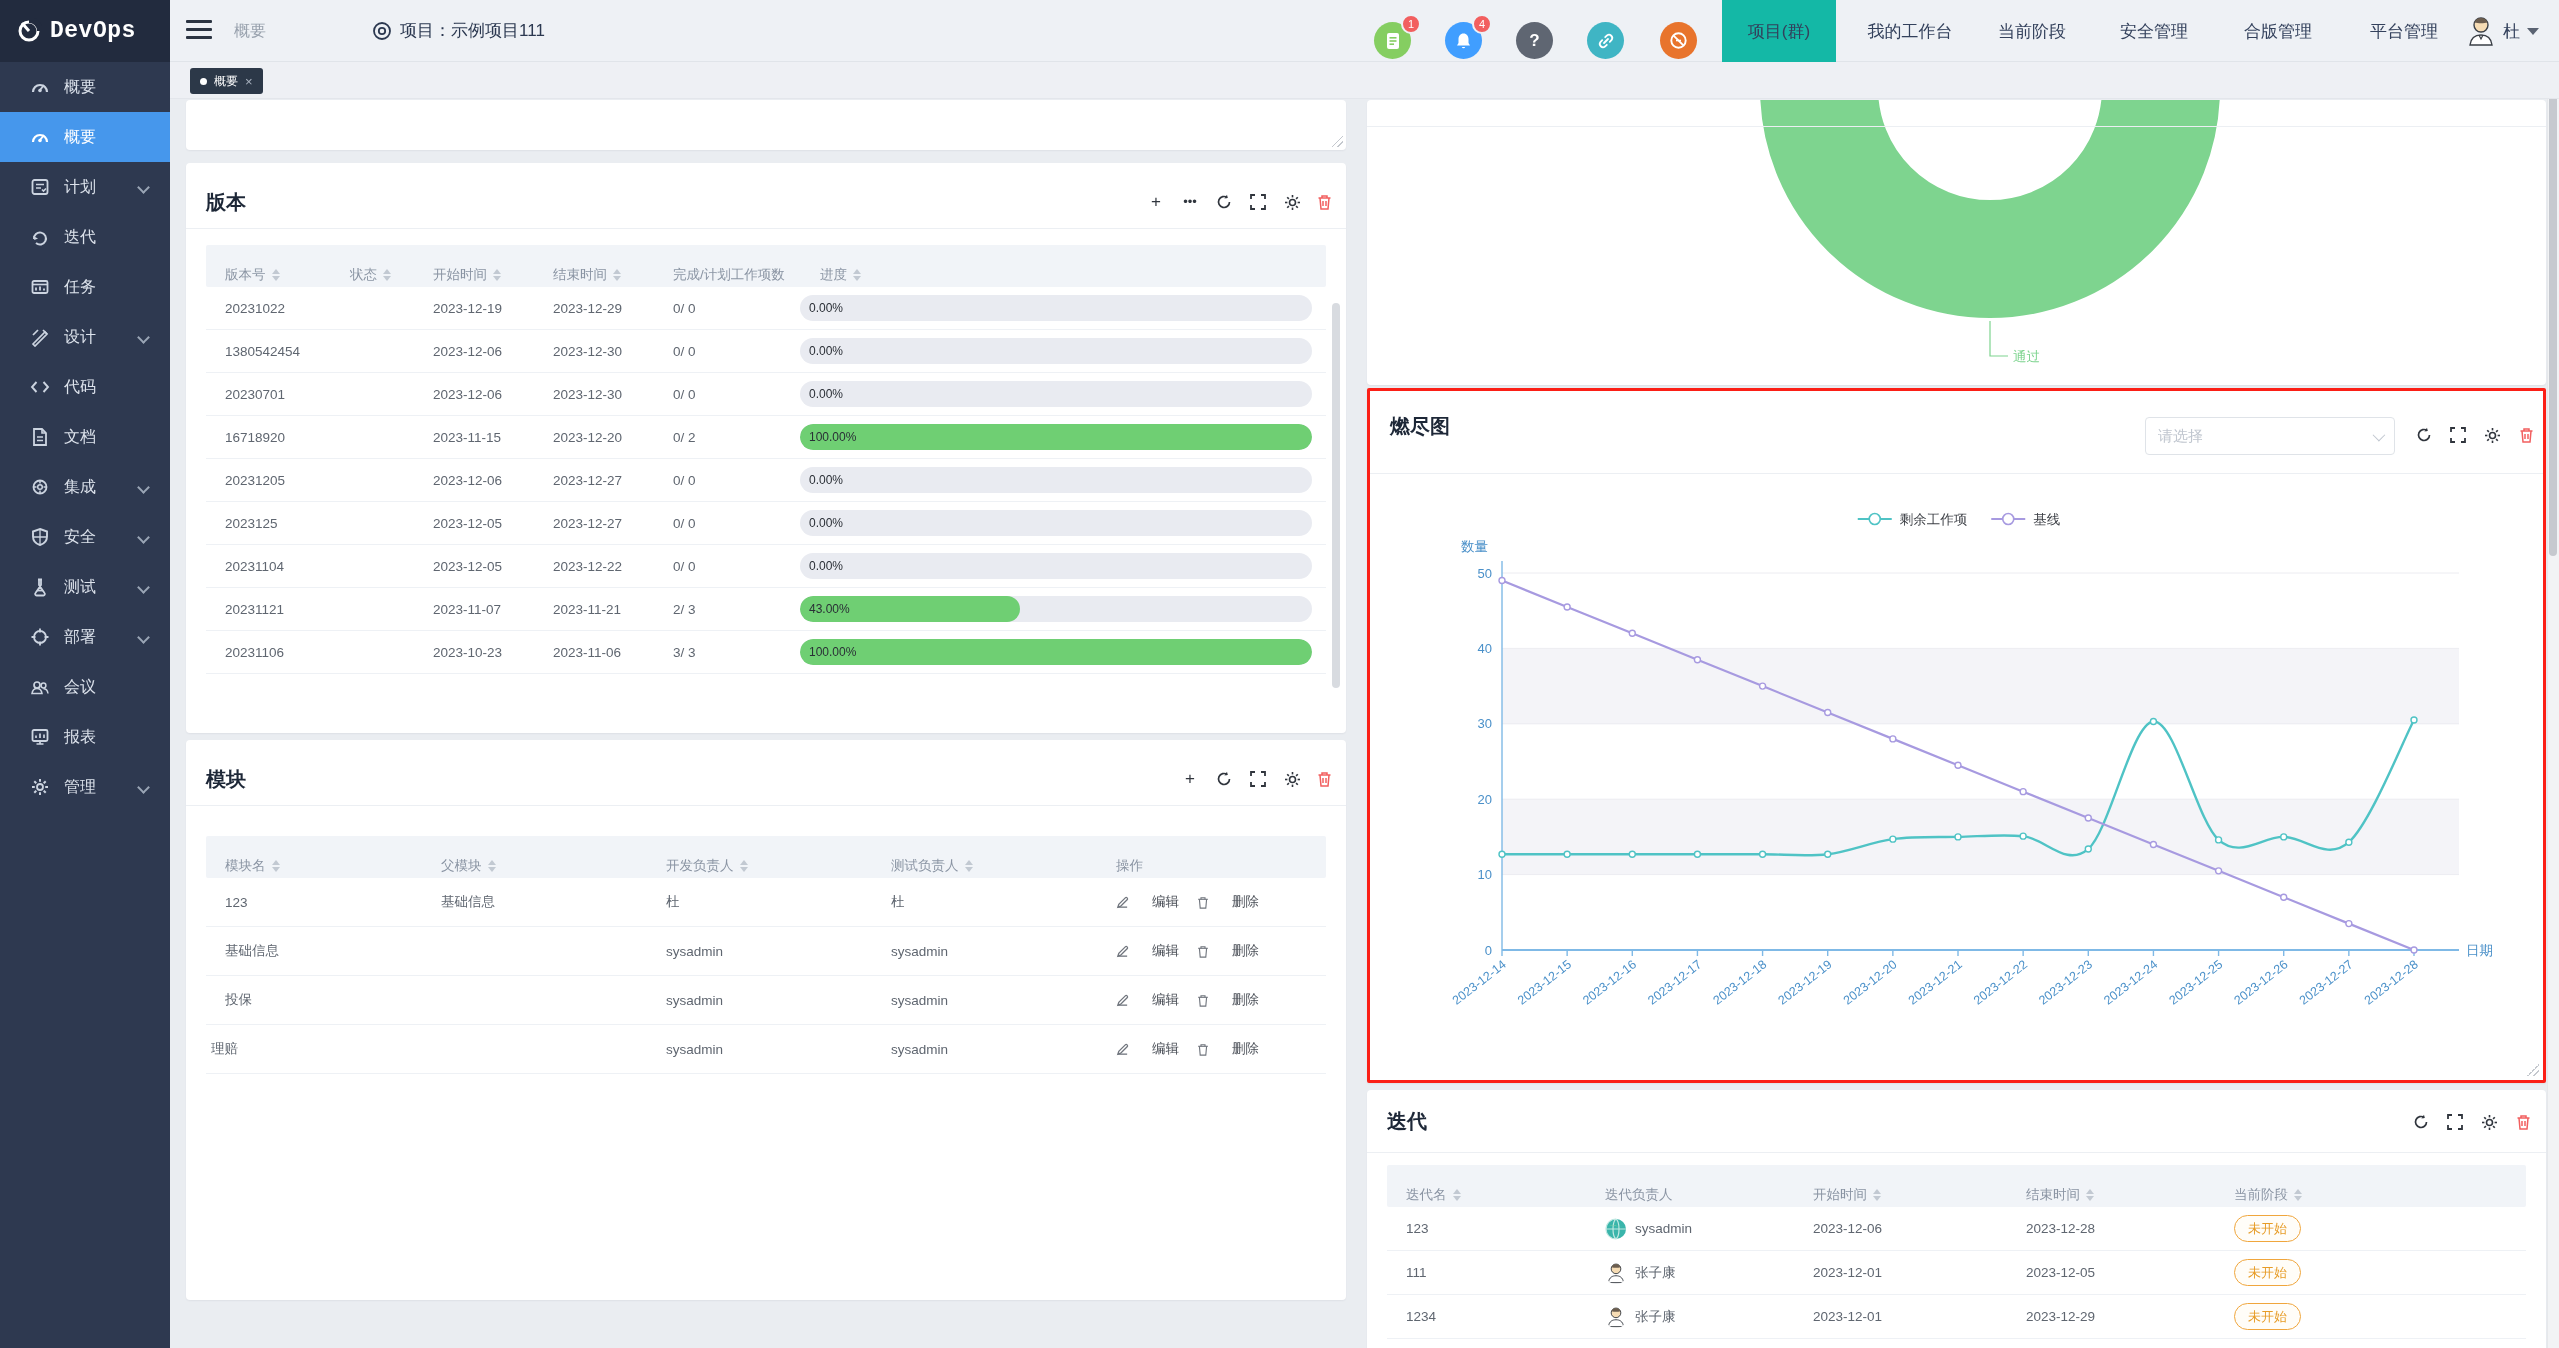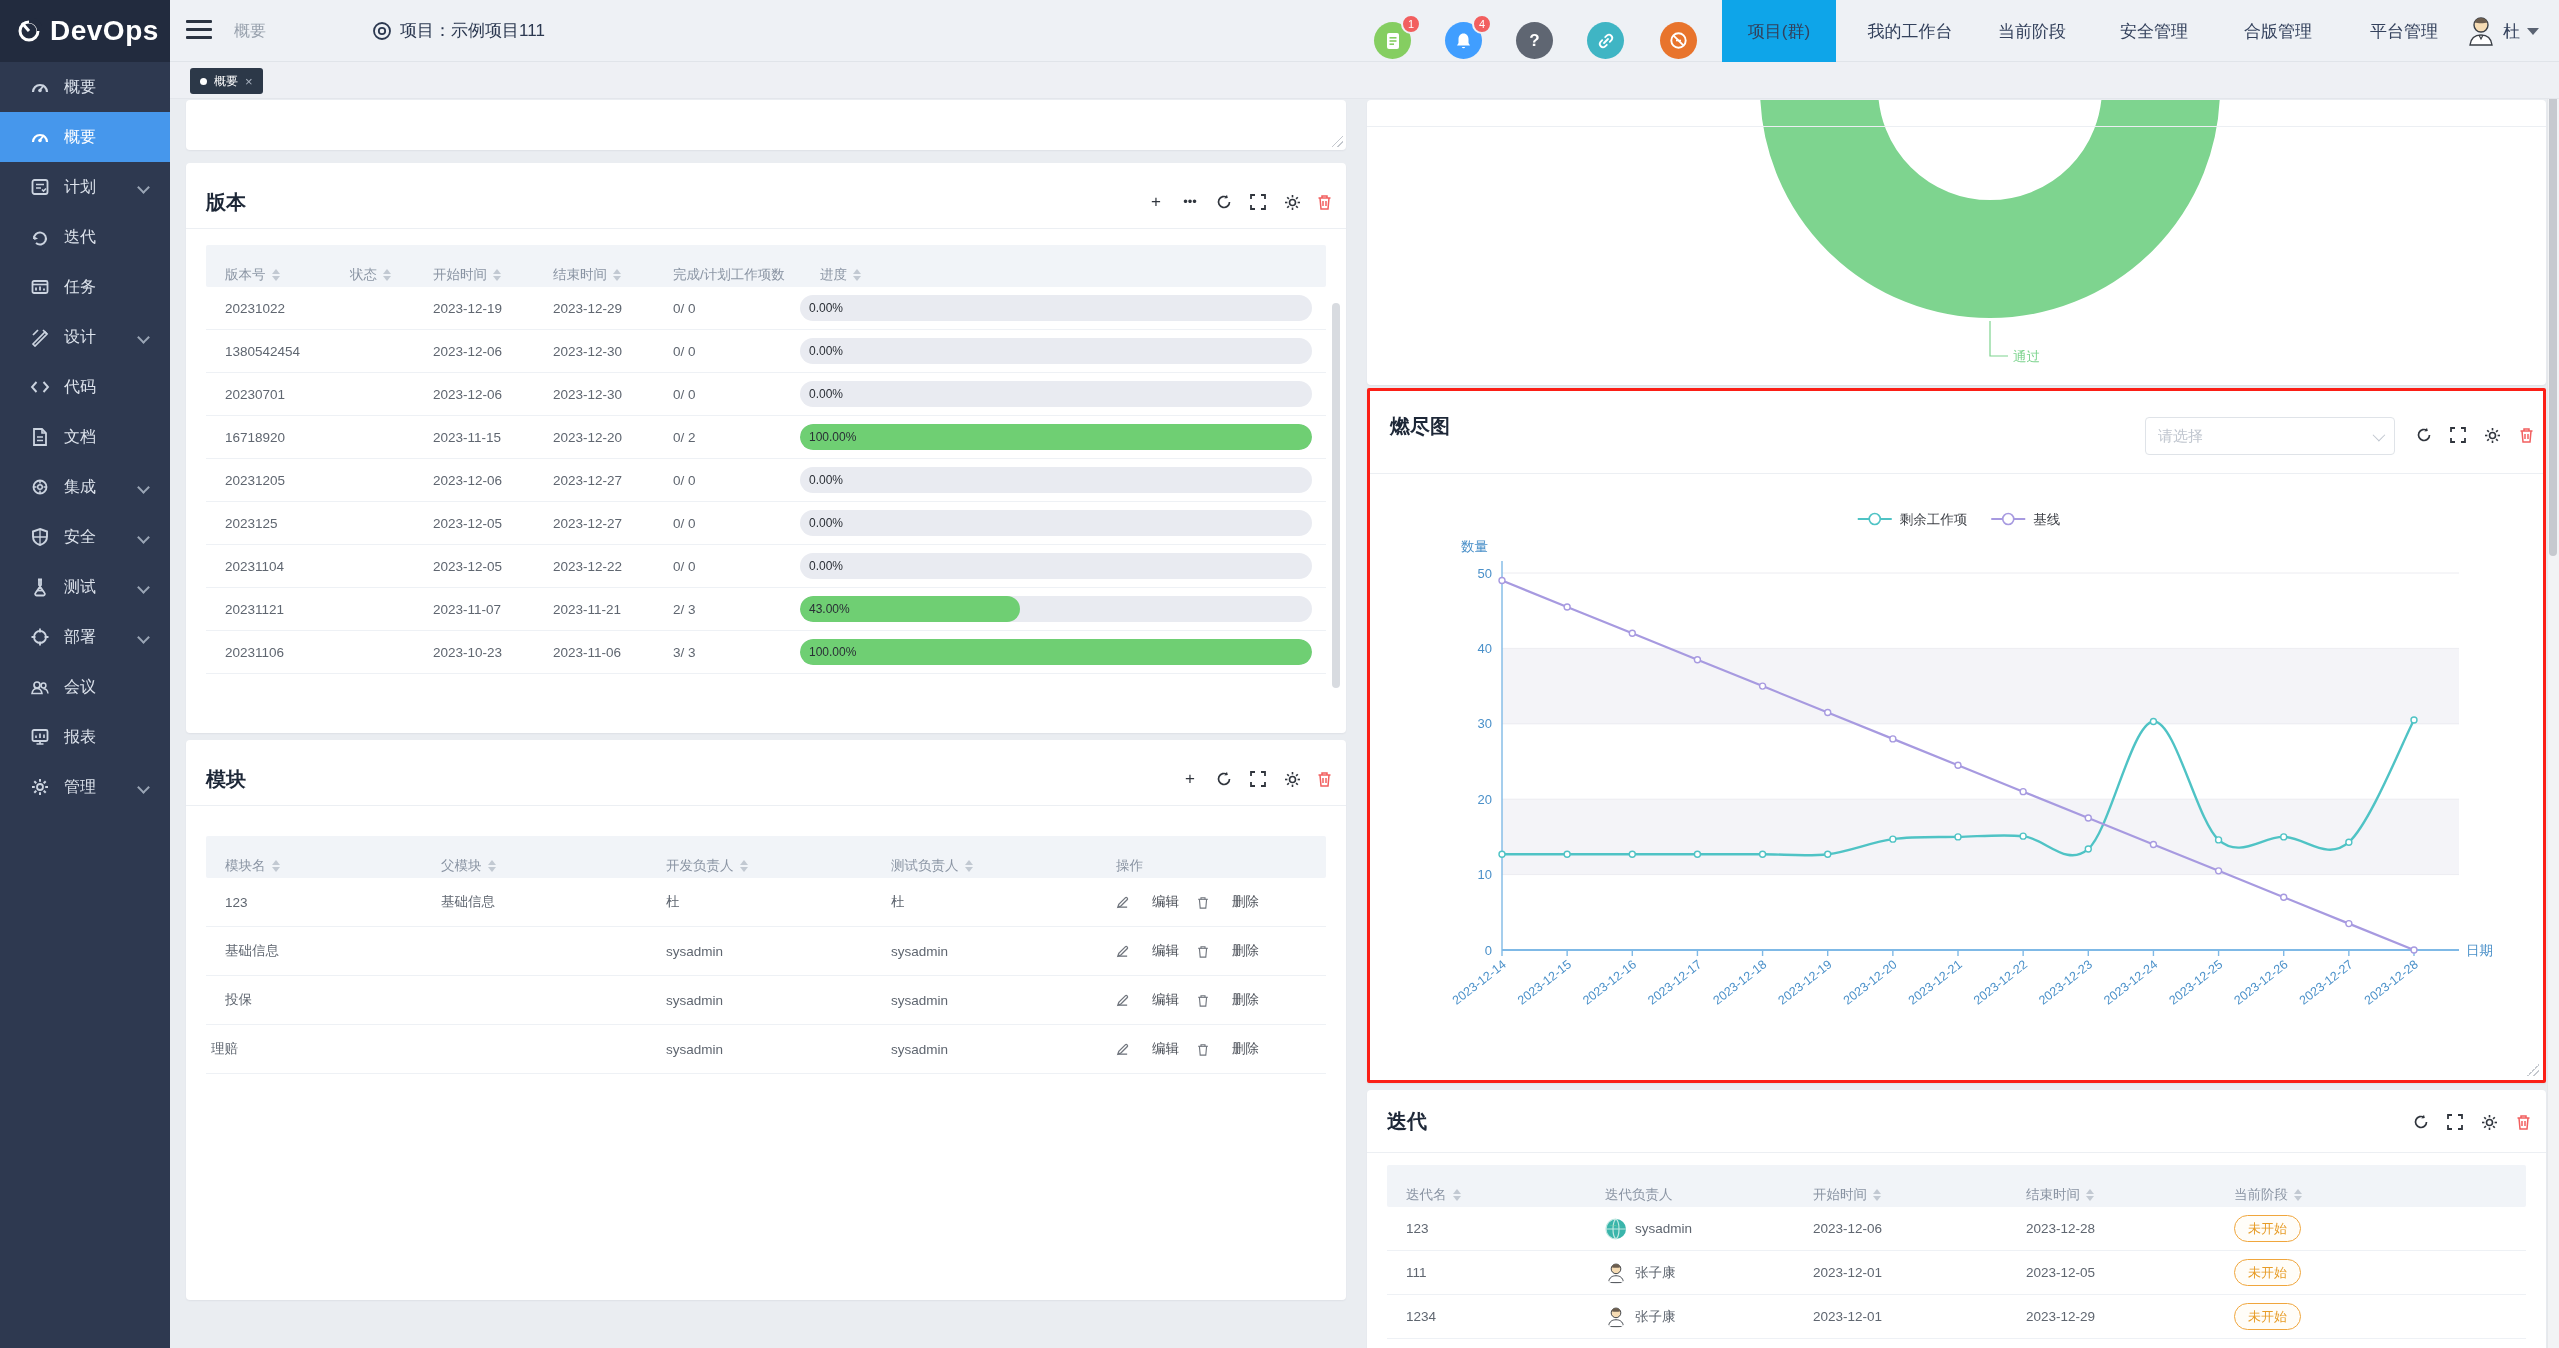--- a/index.html
+++ b/index.html
@@ -2,29 +2,29 @@
 <html><head>
 <meta charset="utf-8">
 <style>
   * { margin:0; padding:0; box-sizing:border-box; }
   html,body { width:2559px; height:1348px; overflow:hidden; }
   body { font-family:"Liberation Sans","DejaVu Sans",sans-serif; background:#eaedf1; position:relative; }
 
   
   .topbar { position:absolute; left:0; top:0; width:2559px; height:62px; background:#eef1f5; border-bottom:1px solid #e0e4e9; z-index:30; }
   .logo-block { position:absolute; left:0; top:0; width:170px; height:62px; background:#222b3e; color:#fff; display:flex; align-items:center; gap:8px; padding-left:16px; }
-  .logo-text { font-size:28px; font-weight:bold; letter-spacing:.5px; }
+  .logo-text { font-size:23px; font-weight:bold; letter-spacing:.5px;font-family:Liberation Mono, monospace; }
   .hamburger { position:absolute; left:186px; top:20px; width:26px; height:22px; cursor:pointer; }
   .hamburger span { display:block; height:3px; background:#2b3442; margin-bottom:5px; border-radius:1px; }
   .crumb { position:absolute; left:234px; top:21px; font-size:16px; color:#98a1ad; }
   .proj { position:absolute; left:372px; top:19px; font-size:17px; color:#2b3850; display:flex; align-items:center; gap:8px; }
   .hicon { position:absolute; top:22px; width:37px; height:37px; border-radius:50%; color:#fff; display:flex; align-items:center; justify-content:center; font-size:17px; font-weight:bold; }
   .hbadge { position:absolute; top:-8px; right:-10px; min-width:20px; height:20px; padding:0 5px; background:#f25f5f; border:2px solid #eef1f5; border-radius:10px; color:#fff; font-size:11px; display:flex; align-items:center; justify-content:center; font-weight:normal; }
   .nav-item { position:absolute; top:0; height:62px; display:flex; align-items:center; justify-content:center; font-size:17px; color:#33415c; cursor:pointer; padding:0 18px; }
-  .nav-item.active { background:#0ea5e9;justify-content:center; }
+  .nav-item.active { background:#14b8a6;justify-content:center; }
   .user-wrap { position:absolute; left:2466px; top:0; height:62px; display:flex; align-items:center; gap:7px; font-size:17px; color:#33415c; cursor:pointer; }
   .caret-down { width:0; height:0; border-left:6px solid transparent; border-right:6px solid transparent; border-top:7px solid #5a6372; }
 
   
   .sidebar { position:absolute; left:0; top:62px; width:170px; height:1286px; background:#2e3950; z-index:20; }
   .side-item { position:relative; height:50px; display:flex; align-items:center; color:#dde3ec; font-size:16px; cursor:pointer; }
   .side-item .sic { width:20px; height:20px; margin-left:30px; margin-right:14px; color:#ccd4e0; flex:0 0 20px; }
   .side-item.active { background:#4697ec; color:#fff; }
   .side-item.active .sic { color:#fff; }
   .side-chev { position:absolute; right:22px; top:21px; width:9px; height:9px; border-right:2px solid #9aa5b5; border-bottom:2px solid #9aa5b5; transform:rotate(45deg); }

